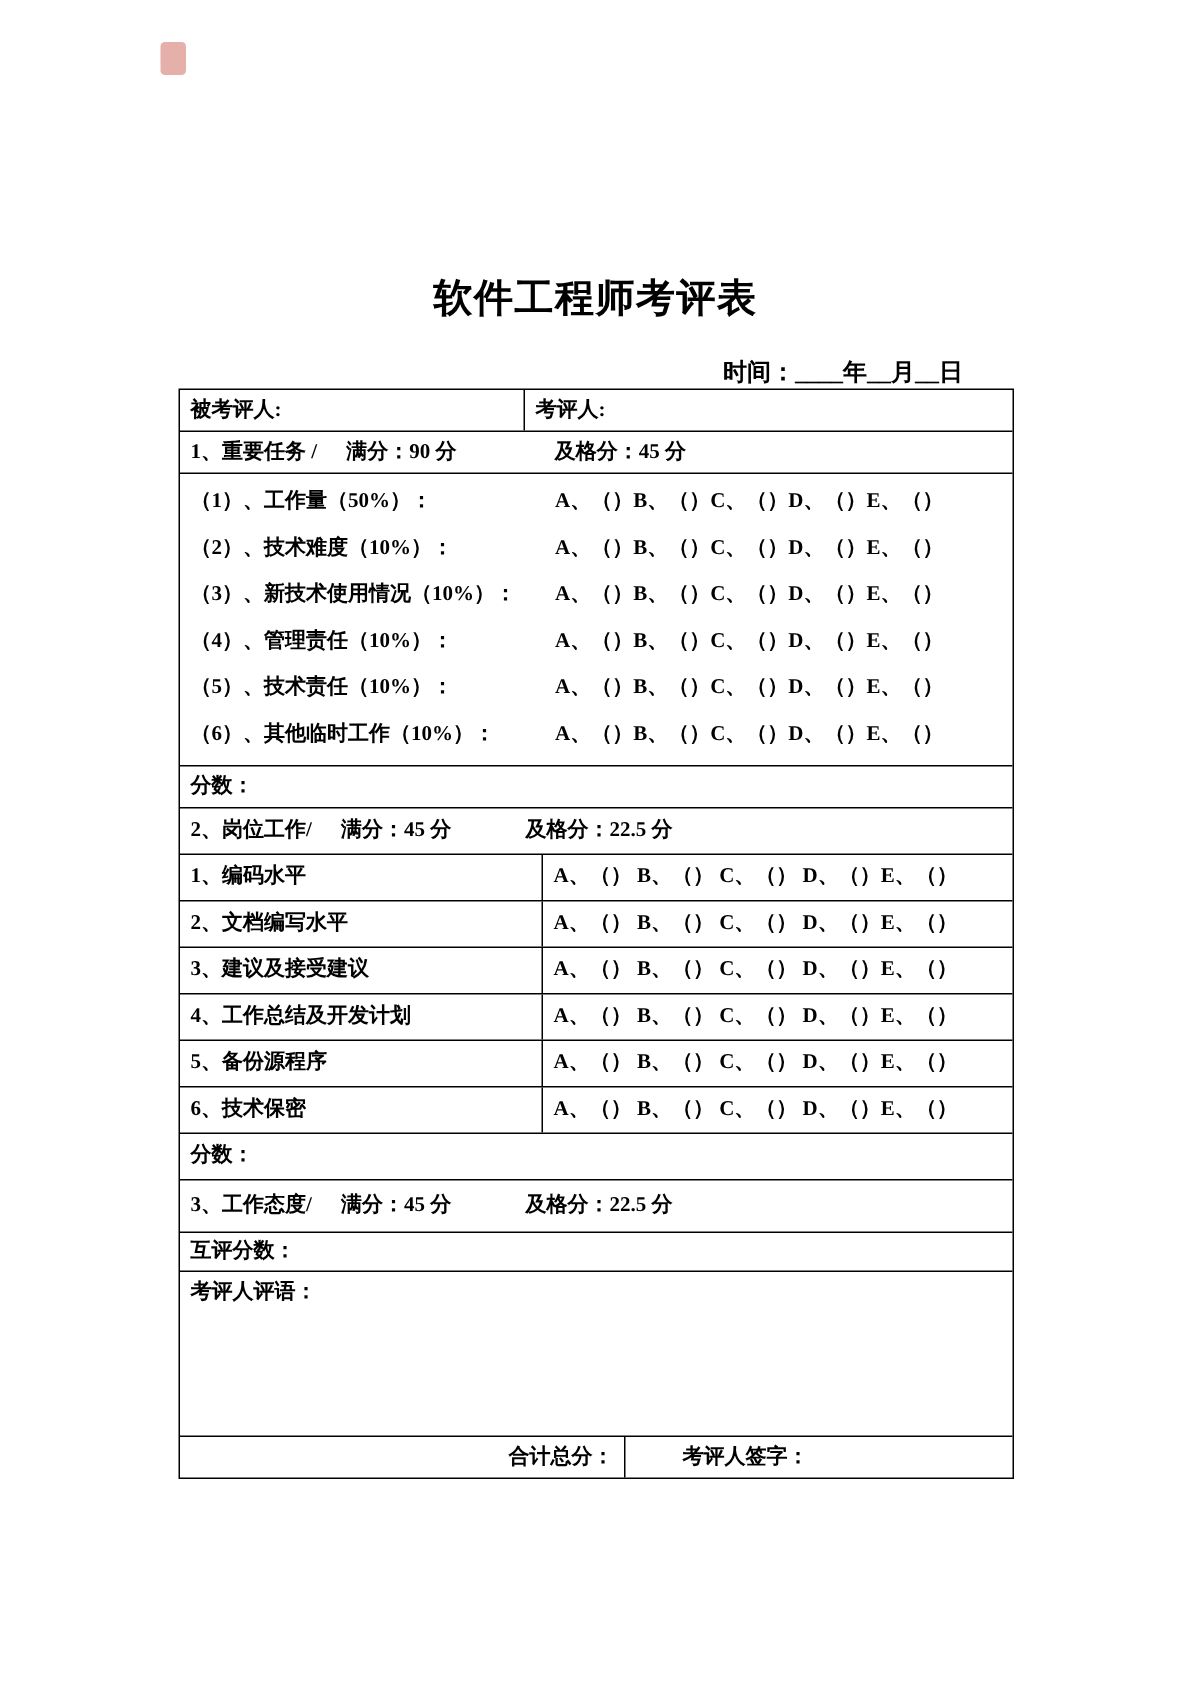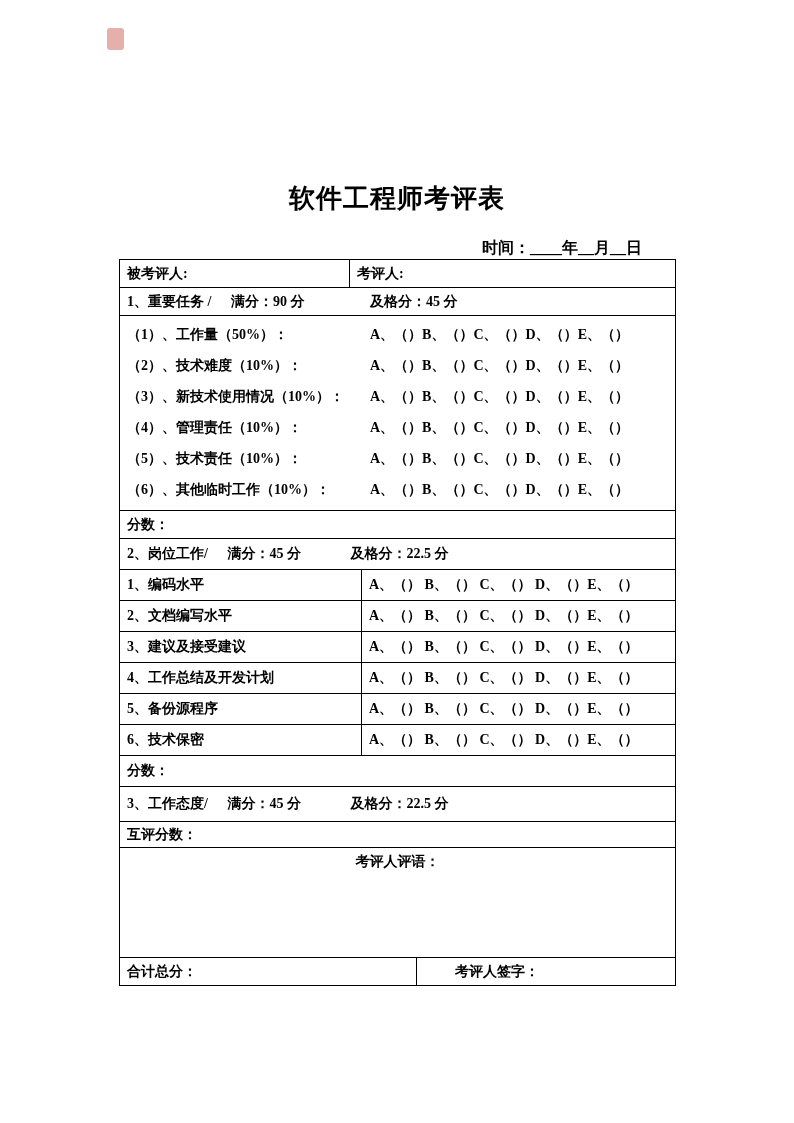--- a/index.html
+++ b/index.html
@@ -64,23 +64,23 @@
   .g2a { margin-left: 62px; }
   .g2b { margin-left: 46px; }
   .s1-body { width: 100%; padding: 3px 7px 5px; }
   .s1-line { line-height: 31px; white-space: pre; }
   .s1-label { display: inline-block; min-width: 243px; }
   .item-left { width: 241px; line-height: 21px; }
   .item-right { flex: 1; white-space: pre; line-height: 21px; }
   .h30 .cell { padding: 5px 7px; line-height: 20px; }
   .h34 .cell { padding: 7px; line-height: 20px; }
   .h26 .cell { padding: 3px 7px; line-height: 19px; }
-  .comments-row { min-height: 109px; text-align: center; }
+  .comments-row { min-height: 109px; }
   .comments-cell { width: 100%; }
-  .c-total { width: 296px; }
+  .c-total { width: 296px; text-align: right; }
   .c-sign { flex: 1; padding-left: 38px; }
 </style>
 </head>
 <body>
 
 <div class="page">
 
   <div class="stamp"></div>
 
   <h1 class="title">软件工程师考评表</h1>

